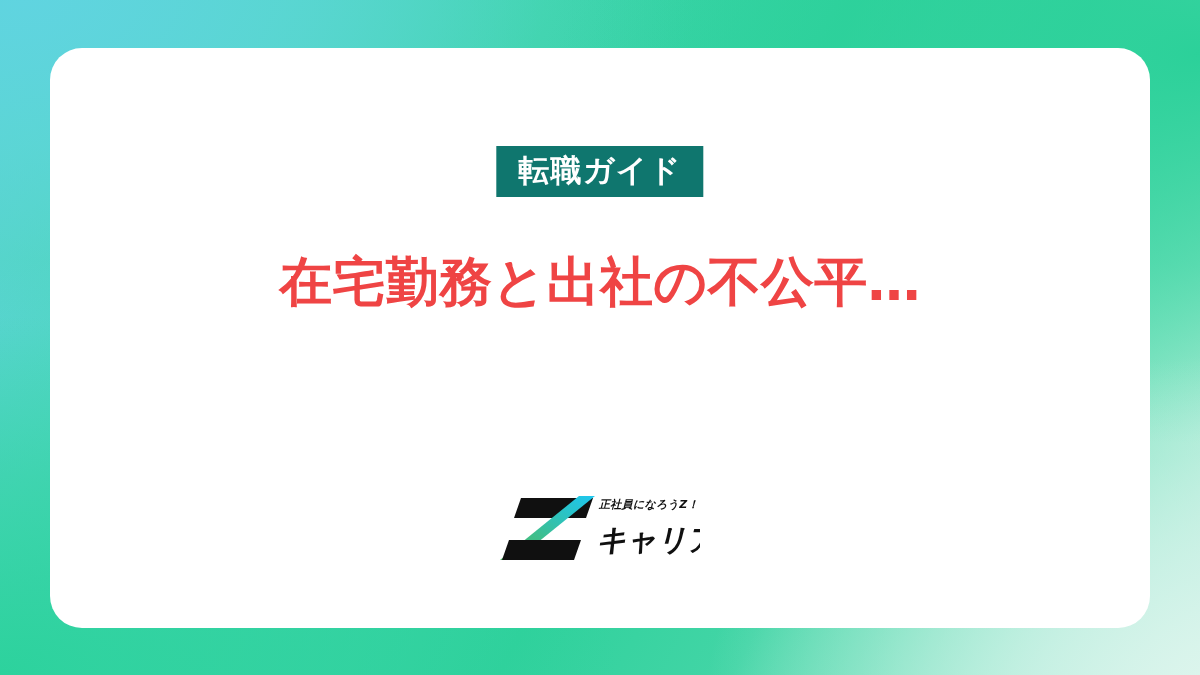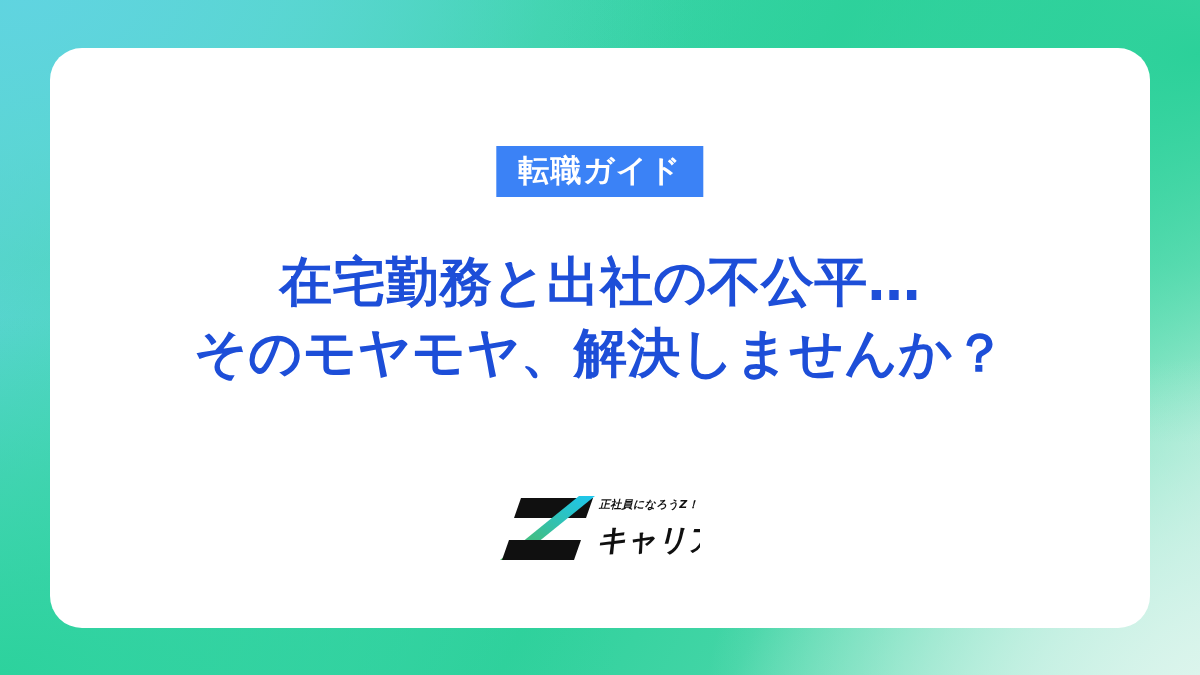--- a/index.html
+++ b/index.html
@@ -79,21 +79,21 @@
     border-radius: 32px;
     box-sizing: border-box;
   }
 
   
   #badge {
     position: absolute;
     left: 50%;
     transform: translateX(-50%);
     top: 98px;
-    background: #3b82f6;
+    background: #0f766e;
     padding: 9px 22px 11px 22px;
     display: flex;
     align-items: center;
     justify-content: center;
   }
   #badge-label {
     color: #ffffff;
     font-size: 31px;
     font-weight: 700;
     line-height: 1;
@@ -105,21 +105,21 @@
   
   #headline {
     position: absolute;
     left: 0;
     right: 0;
     top: 198px;
     text-align: center;
   }
   .headline-line {
     display: block;
-    color: #1d4ed8;
+    color: #ef4444;
     font-size: 53px;
     font-weight: 700;
     line-height: 1.34;
     letter-spacing: 0.005em;
     white-space: nowrap;
     font-family: "DejaVu Sans", "Liberation Sans", sans-serif;
   }
 
   
   #logo {
@@ -148,21 +148,20 @@
   <div id="bg-layer-pale"></div>
 
   <div id="card">
 
     <div id="badge">
       <span id="badge-label">転職ガイド</span>
     </div>
 
     <div id="headline">
       <span class="headline-line">在宅勤務と出社の不公平…</span>
-      <span class="headline-line">そのモヤモヤ、解決しませんか？</span>
     </div>
 
     <div id="logo">
       <svg viewBox="0 0 200 82" xmlns="http://www.w3.org/2000/svg">
         <defs>
           <linearGradient id="zgrad" x1="0" y1="1" x2="1" y2="0">
             <stop offset="0%" stop-color="#4CB964"></stop>
             <stop offset="38%" stop-color="#3FBE8C"></stop>
             <stop offset="70%" stop-color="#2AC3C4"></stop>
             <stop offset="100%" stop-color="#1EC7F0"></stop>

